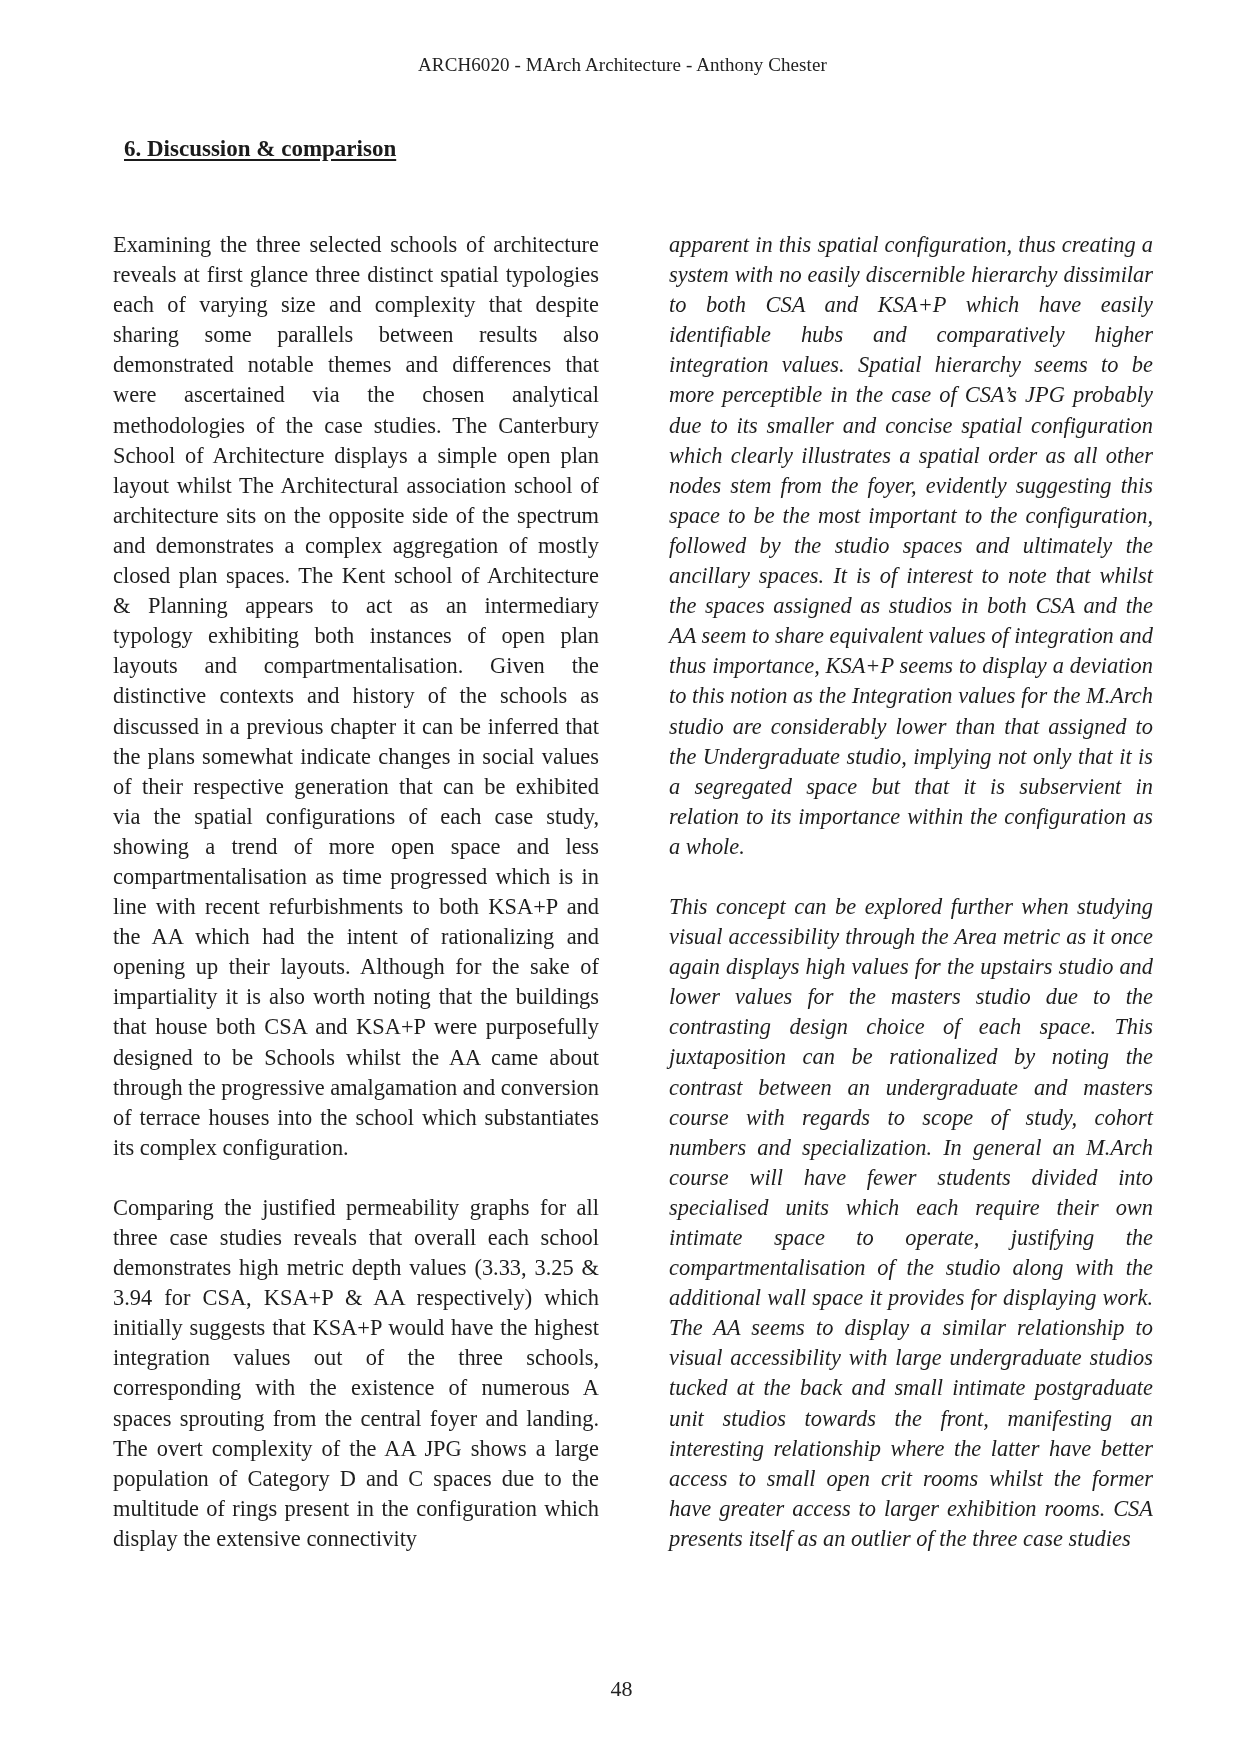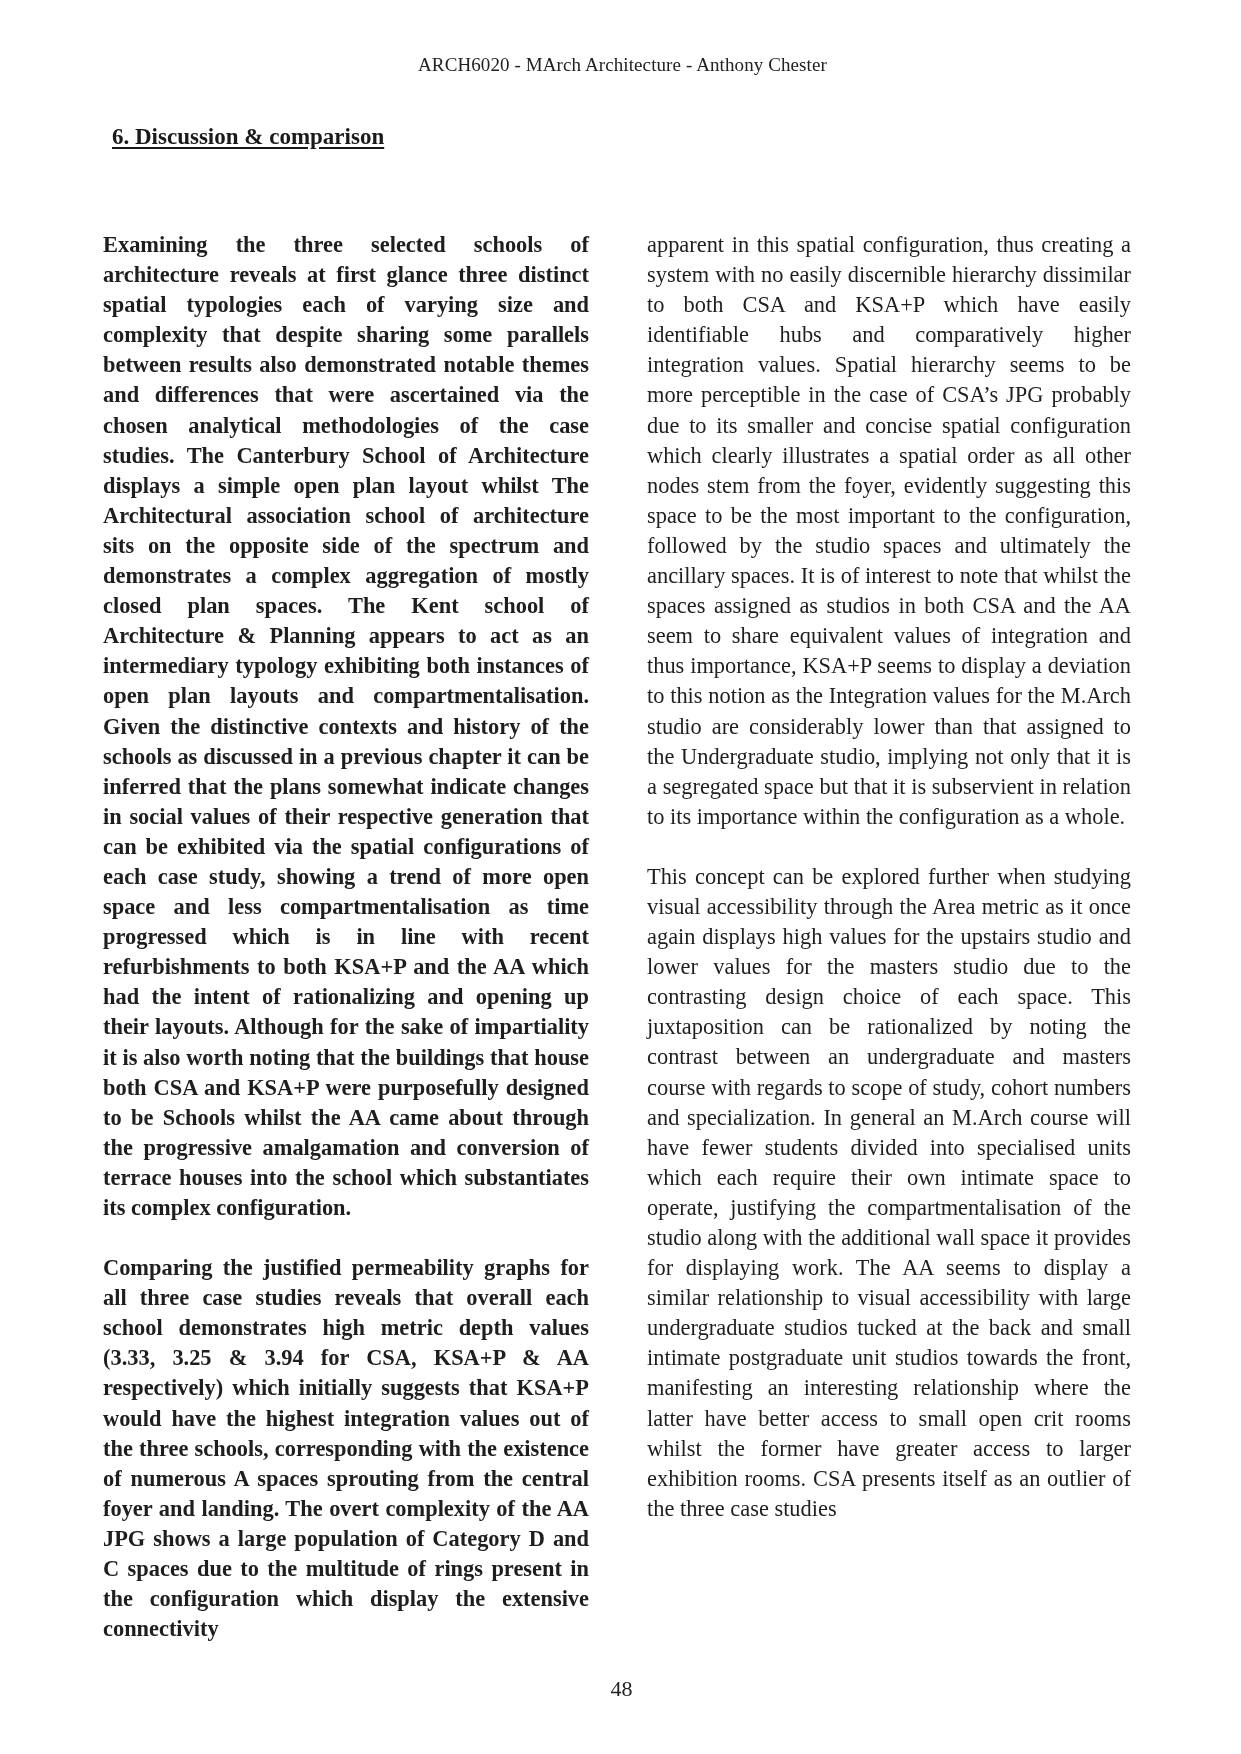--- a/index.html
+++ b/index.html
@@ -24,38 +24,38 @@
       font-size: 19px;
       letter-spacing: 0.1px;
       color: #222;
       padding-left: 4px;
       box-sizing: border-box;
     }
     .section-heading {
       position: absolute;
       top: 120px;
       left: 108px;
-      margin: 4px;
+      margin: 16px;
       font-size: 23px;
       font-weight: bold;
       text-decoration: underline;
       text-underline-offset: 3px;
       color: #1a1a1a;
     }
     .column {
       position: absolute;
       top: 230px;
       width: 486px;
       font-size: 22.4px;
       line-height: 30.1px;
       text-align: justify;
       hyphens: none;
     }
-    .column.left { left: 103px; font-weight: bold; }
-    .column.right { left: 647px; width: 484px; }
+    .column.left { left: 113px; }
+    .column.right { left: 669px; width: 484px; font-style: italic; }
     .column p {
       margin: 0 0 30px 0;
     }
     .column p:last-child { margin-bottom: 0; }
     .page-number {
       position: absolute;
       top: 1676px;
       left: 0;
       width: 1241px;
       text-align: center;

